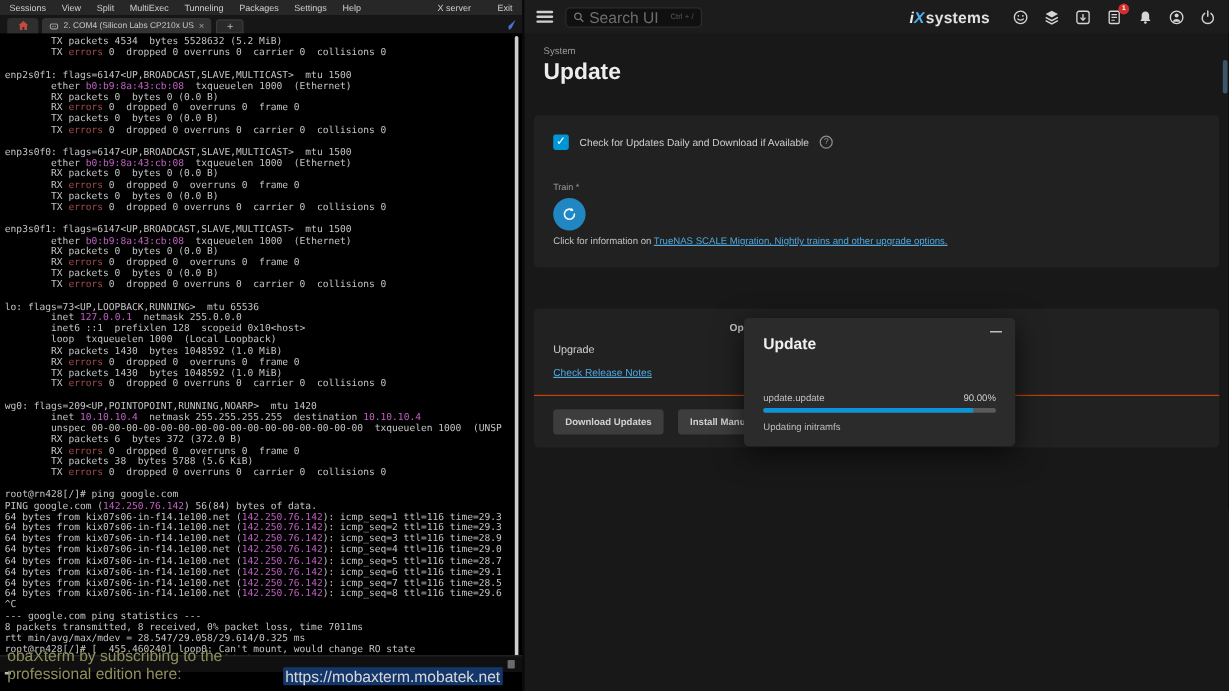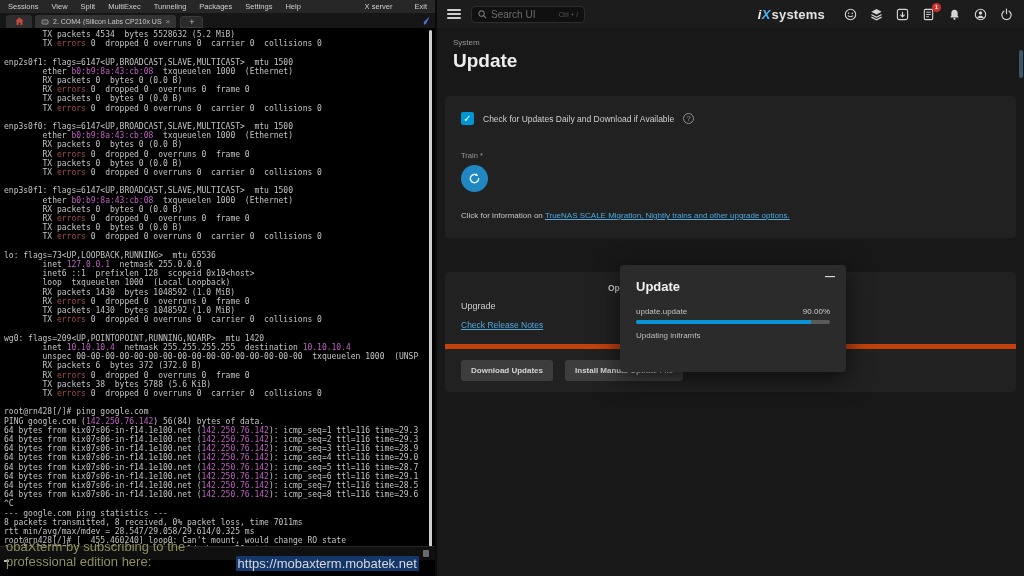--- a/index.html
+++ b/index.html
@@ -32,21 +32,21 @@
                     display:flex; align-items:center; padding:0 6px; font-size:13px; color:#90905e; gap:4px; }
   .status-url { color:#d8d8d8; background:#14376b; padding:0 2px; border-radius:1px;margin-top:20px; }
   .status-grip { margin-left:auto; width:9px; height:7px; background:#6a6a6a; border-radius:1px; }
 
   
   .nas { position:absolute; left:437px; top:0; width:587px; height:576px; background:#181818; color:#ccc; }
   .nas-topbar { height:28px; background:#1c1c1c; display:flex; align-items:center; padding:0 10px; gap:10px; }
   .hamburger { width:14px; display:flex; flex-direction:column; gap:2.5px; }
   .hamburger i { display:block; height:1.8px; background:#cfcfcf; border-radius:1px; }
   .searchbox { width:114px; height:17px; background:#101010; border:1px solid #2d2d2d; border-radius:4px; display:flex; align-items:center; gap:4px; padding:0 6px; }
-  .searchbox input { flex:1; min-width:0; background:transparent; border:none; outline:none; color:#aaa; font-size:10px; font-family:"Liberation Sans", sans-serif; }
+  .searchbox input { flex:1; min-width:0; background:transparent; border:none; outline:none; color:#aaa; font-size:13px; font-family:"Liberation Sans", sans-serif; }
   .searchbox input::placeholder { color:#6d6d6d; }
   .search-hint { font-size:6.5px; color:#565656; white-space:nowrap; }
   .logo { margin-left:auto; display:flex; align-items:baseline; font-size:13px; color:#ececec; letter-spacing:0.2px; }
   .logo .li { font-weight:700; font-style:italic; }
   .logo .lx { font-weight:700; font-style:italic; color:#4db1f2; }
   .logo .ls { font-weight:700; margin-left:1px; color:#e2e2e2; }
   .topbar-icons { display:flex; align-items:center; gap:11px; margin-left:8px; }
   .tb-icon { position:relative; width:15px; height:15px; display:flex; align-items:center; justify-content:center; }
   .badge { position:absolute; top:-4px; right:-5px; min-width:9px; height:9px; border-radius:5px; background:#d32f2f; color:#fff;
            font-size:5.5px; line-height:9px; text-align:center; padding:0 1px; font-weight:700; }
@@ -63,41 +63,41 @@
   .chk-row { display:flex; align-items:center; gap:9px; }
   .checkbox { width:13px; height:13px; background:#0095d5; border-radius:2px; color:#fff; font-size:10px; line-height:13px; text-align:center; }
   .chk-label { font-size:8.5px; color:#cfcfcf; }
   .help-icon { width:11px; height:11px; border:1px solid #8f8f8f; border-radius:50%; color:#9f9f9f; font-size:7px; line-height:9px; text-align:center; }
   .train-label { margin-top:26px; font-size:7.5px; color:#9a9a9a; }
   .train-row { display:flex; align-items:center; margin-top:5px; gap:14px; }
   .select { flex:1; height:22px; background:#121212; border-radius:3px; display:flex; align-items:center; padding:0 8px; }
   .select-value { font-size:8.5px; color:#dedede; flex:1; }
   .caret { width:0; height:0; border-left:3.5px solid transparent; border-right:3.5px solid transparent; border-top:4px solid #a8a8a8; }
   .refresh-btn { width:27px; height:27px; border-radius:50%; background:#2187c2; display:flex; align-items:center; justify-content:center; flex:0 0 auto; }
-  .info-line { margin-top:19px; font-size:8px; color:#c4c4c4; }
+  .info-line { margin-top:4px; font-size:8px; color:#c4c4c4; }
   .link { color:#4fa8de; text-decoration:underline; cursor:pointer; }
 
   .card2 { margin-top:34px; padding:0; }
   .tbl-head { display:flex; padding:11px 16px 8px 16px; font-size:8.5px; font-weight:700; color:#c9c9c9; }
   .tbl-col1 { width:62%; }
   .tbl-col2 { width:38%; }
   .tbl-head .tbl-col1 { text-align:center; }
   .tbl-row { display:flex; padding:0 16px 14px 16px; }
   .op-name { font-size:9px; color:#d0d0d0; }
   .rel-link { margin-top:9px; font-size:8.5px; }
   .name-val { font-size:9px; color:#d0d0d0; }
-  .tbl-footer { border-top:5px solid #c2410c; padding:11px 16px; display:flex; gap:12px;align-items:flex-end; }
+  .tbl-footer { border-top:1px solid #c2410c; padding:11px 16px; display:flex; gap:12px;align-items:flex-end; }
   .btn { background:#3d3d3d; color:#d3d3d3; border:none; border-radius:3px; height:21px; padding:0 10px; font-size:8px; font-weight:700; font-family:"Liberation Sans", sans-serif; }
 
   
   .dialog { position:absolute; left:183px; top:237px; width:226px; height:107px; background:#2b2b2b; border-radius:4px;
             box-shadow:0 6px 24px rgba(0,0,0,0.65); padding:14px 16px; z-index:5; }
   .dlg-title { font-size:13px; font-weight:700; color:#f0f0f0; }
   .dlg-min { position:absolute; top:6px; right:11px; color:#dedede; font-size:10px; font-weight:700; }
-  .dlg-jobrow { display:flex; justify-content:space-between; align-items:flex-end; margin-top:13px; }
+  .dlg-jobrow { display:flex; justify-content:space-between; align-items:flex-end; margin-top:33px; }
   .dlg-job { font-size:8px; color:#c0c0c0; }
   .dlg-pct { font-size:8px; color:#cfcfcf; }
   .dlg-bar { margin-top:4px; height:3.5px; background:#5a5a5a; border-radius:2px; overflow:hidden; }
   .dlg-fill { height:100%; background:#0b94d8; }
   .dlg-status { margin-top:7px; font-size:8px; color:#bdbdbd; }
 
   svg { display:block; }
 </style>
 </head>
 <body>

